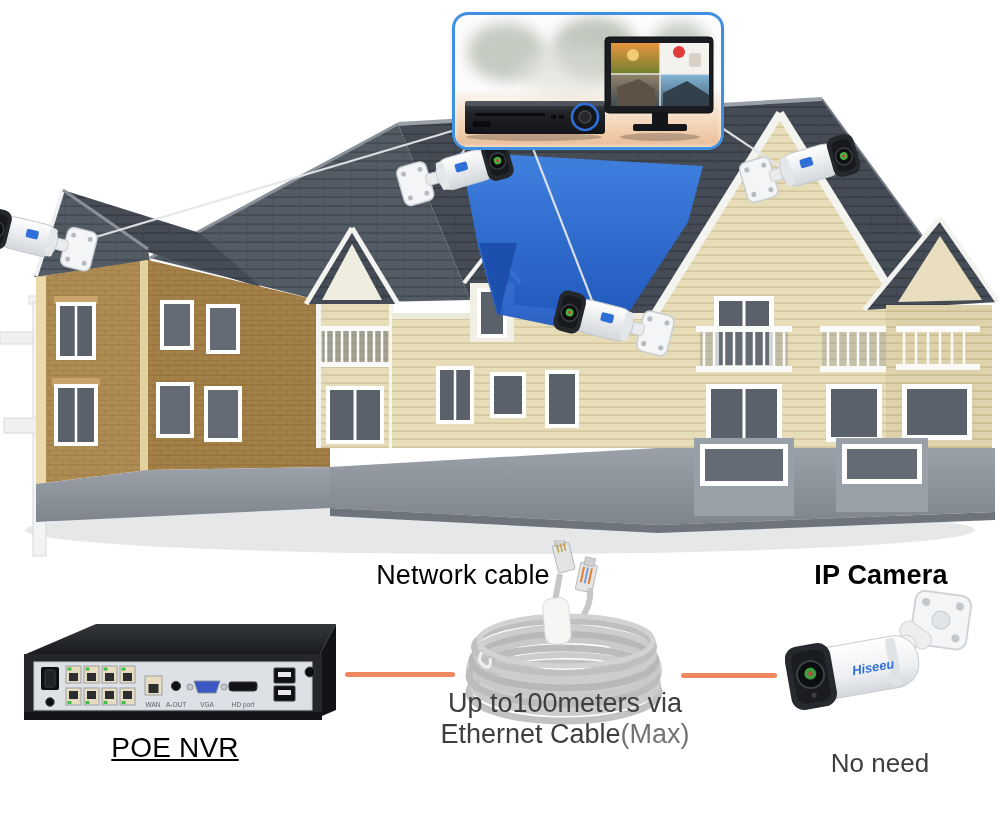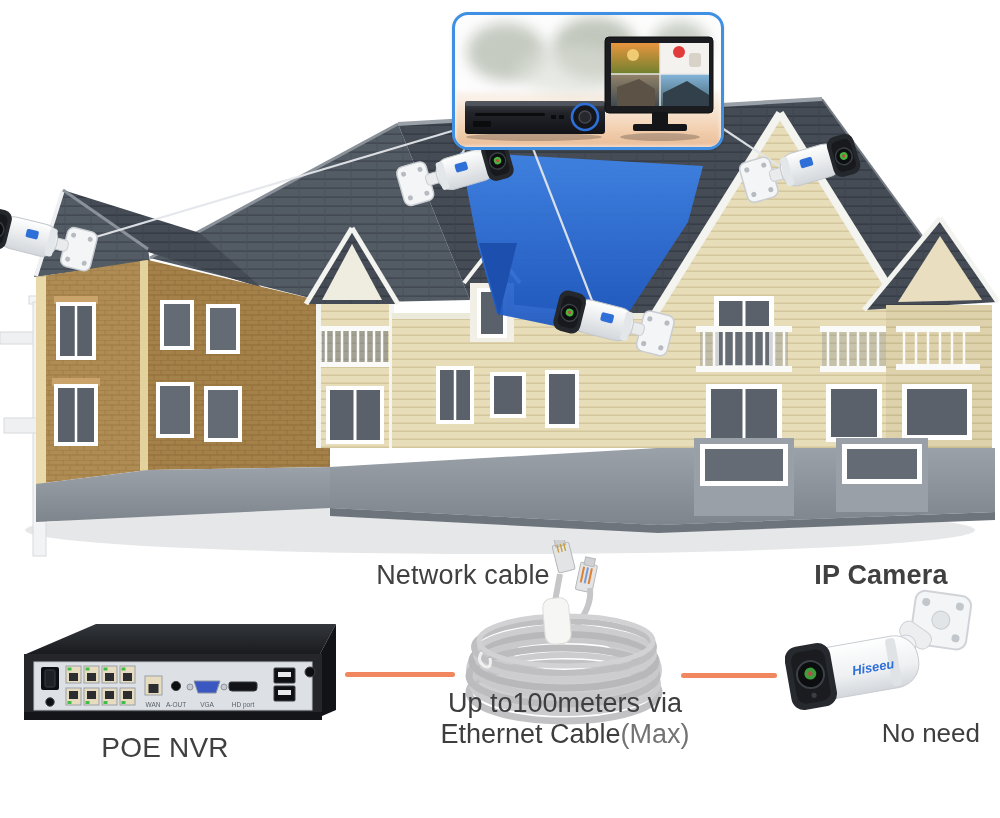--- a/index.html
+++ b/index.html
@@ -1,19 +1,19 @@
 <!DOCTYPE html>
 <html><head>
 <meta charset="utf-8">
 <style>
   html,body{margin:0;padding:0;background:#fff;}
   .stage{position:relative;width:1000px;height:818px;background:#ffffff;overflow:hidden;
          font-family:"Liberation Sans", sans-serif;color:#3e3e3e;}
   .abs{position:absolute;}
-  .label{font-size:27px;text-align:center;color:#404040;letter-spacing:.2px;}
+  .label{font-size:27px;text-align:center;color:#000000;letter-spacing:.2px;}
   .note{font-size:27px;text-align:center;color:#3e3e3e;line-height:31px;}
   .note-small{font-size:26px;text-align:center;color:#3e3e3e;line-height:30px;}
   .max-red{color:#737373;}
   .connector{height:5px;border-radius:3px;background:#F0875E;}
   
   .inset-card{left:452px;top:12px;width:266px;height:132px;border:3px solid #3F8FE2;
               border-radius:16px;background:#fdfdfd;overflow:hidden;box-shadow:0 1px 3px rgba(0,0,0,.12);}
   .blob{position:absolute;border-radius:50%;filter:blur(7px);}
   .blob1{left:12px;top:8px;width:78px;height:58px;background:#b7beb2;opacity:.8;}
   .blob2{left:98px;top:2px;width:84px;height:62px;background:#adb5a7;opacity:.75;}
@@ -421,21 +421,21 @@
     </g>
 
     <g>
       <rect x="256" y="56" width="21" height="15" rx="1" fill="#101114" stroke="#3b3e43"></rect>
       <rect x="260" y="60" width="13" height="5" fill="#e8eaec"></rect>
       <rect x="256" y="74" width="21" height="15" rx="1" fill="#101114" stroke="#3b3e43"></rect>
       <rect x="260" y="78" width="13" height="5" fill="#e8eaec"></rect>
     </g>
     <circle cx="292" cy="60" r="5" fill="#0c0d0f" stroke="#3f434a"></circle>
   </svg>
-  <div class="abs label" style="left:65px;top:732px;width:200px;font-size:28px;">POE NVR</div>
+  <div class="abs label" style="left:75px;top:732px;width:200px;font-size:28px;text-decoration:underline;">POE NVR</div>
 
   <div class="abs connector" style="left:345px;top:672px;width:110px;"></div>
 
   <div class="abs label" style="left:336px;top:560px;width:254px;">Network cable</div>
   <svg class="abs" style="left:452px;top:540px;" width="230" height="190" viewBox="0 0 230 190">
     <g>
       <g transform="translate(100,6) rotate(-14)">
         <rect x="0" y="0" width="17" height="28" rx="2" fill="#e3e4e6" stroke="#b6b8bb"></rect>
         <rect x="3.5" y="-6" width="10" height="8" fill="#cfd1d4" stroke="#b6b8bb"></rect>
         <path d="M5,0 v8 M8.5,0 v8 M12,0 v8" stroke="#c79f3f" stroke-width="1.4"></path>
@@ -505,17 +505,17 @@
       <text x="88" y="88" font-size="13" font-style="italic" font-weight="bold" fill="#2f6fd8" text-anchor="middle">Hiseeu</text>
 
       <rect x="2" y="50" width="46" height="64" rx="13" fill="#26292e"></rect>
       <rect x="8" y="56" width="34" height="52" rx="9" fill="#1a1c20"></rect>
       <circle cx="25" cy="80" r="13.5" fill="#0b0d0f" stroke="#3c4147" stroke-width="2"></circle>
       <circle cx="25" cy="79" r="6" fill="#3f9c3c"></circle>
       <circle cx="25" cy="79" r="2.2" fill="#c04848"></circle>
       <circle cx="25" cy="101" r="2.6" fill="#3a3e44"></circle>
     </g>
   </svg>
-  <div class="abs note-small" style="left:780px;top:718px;width:200px;text-align:right;">
+  <div class="abs note-small" style="left:780px;top:748px;width:200px;">
     <div>No need</div>
   </div>
 
 </div>
 
 </body></html>

